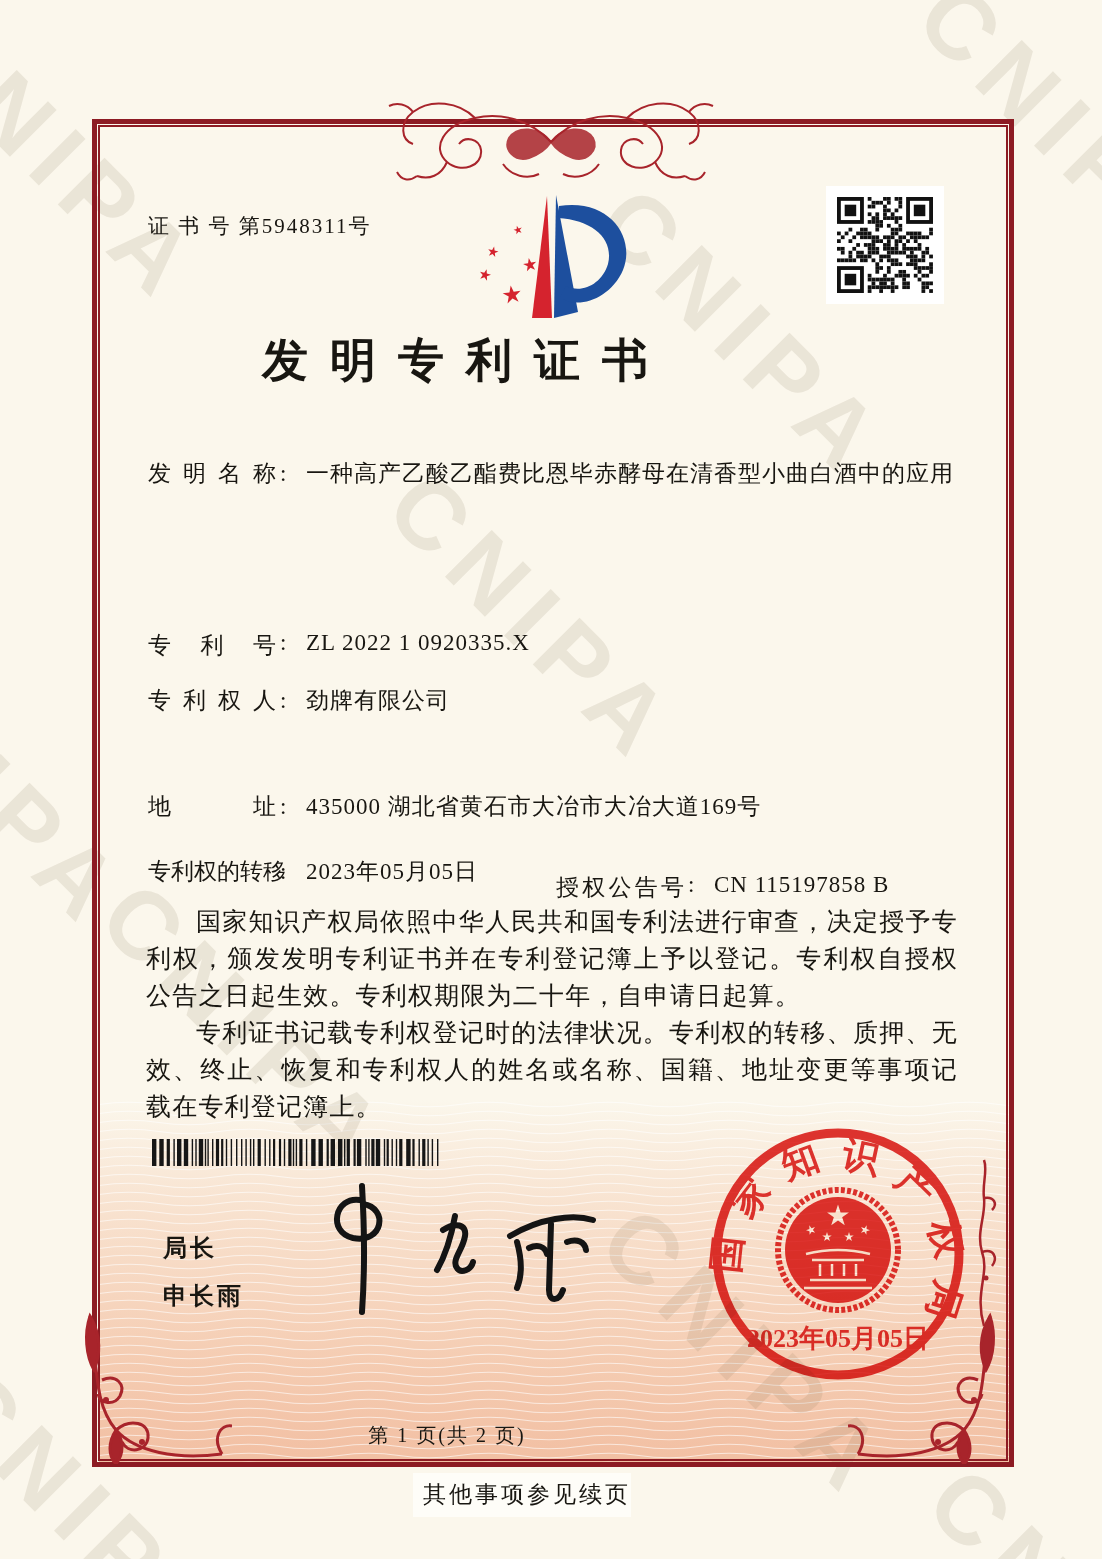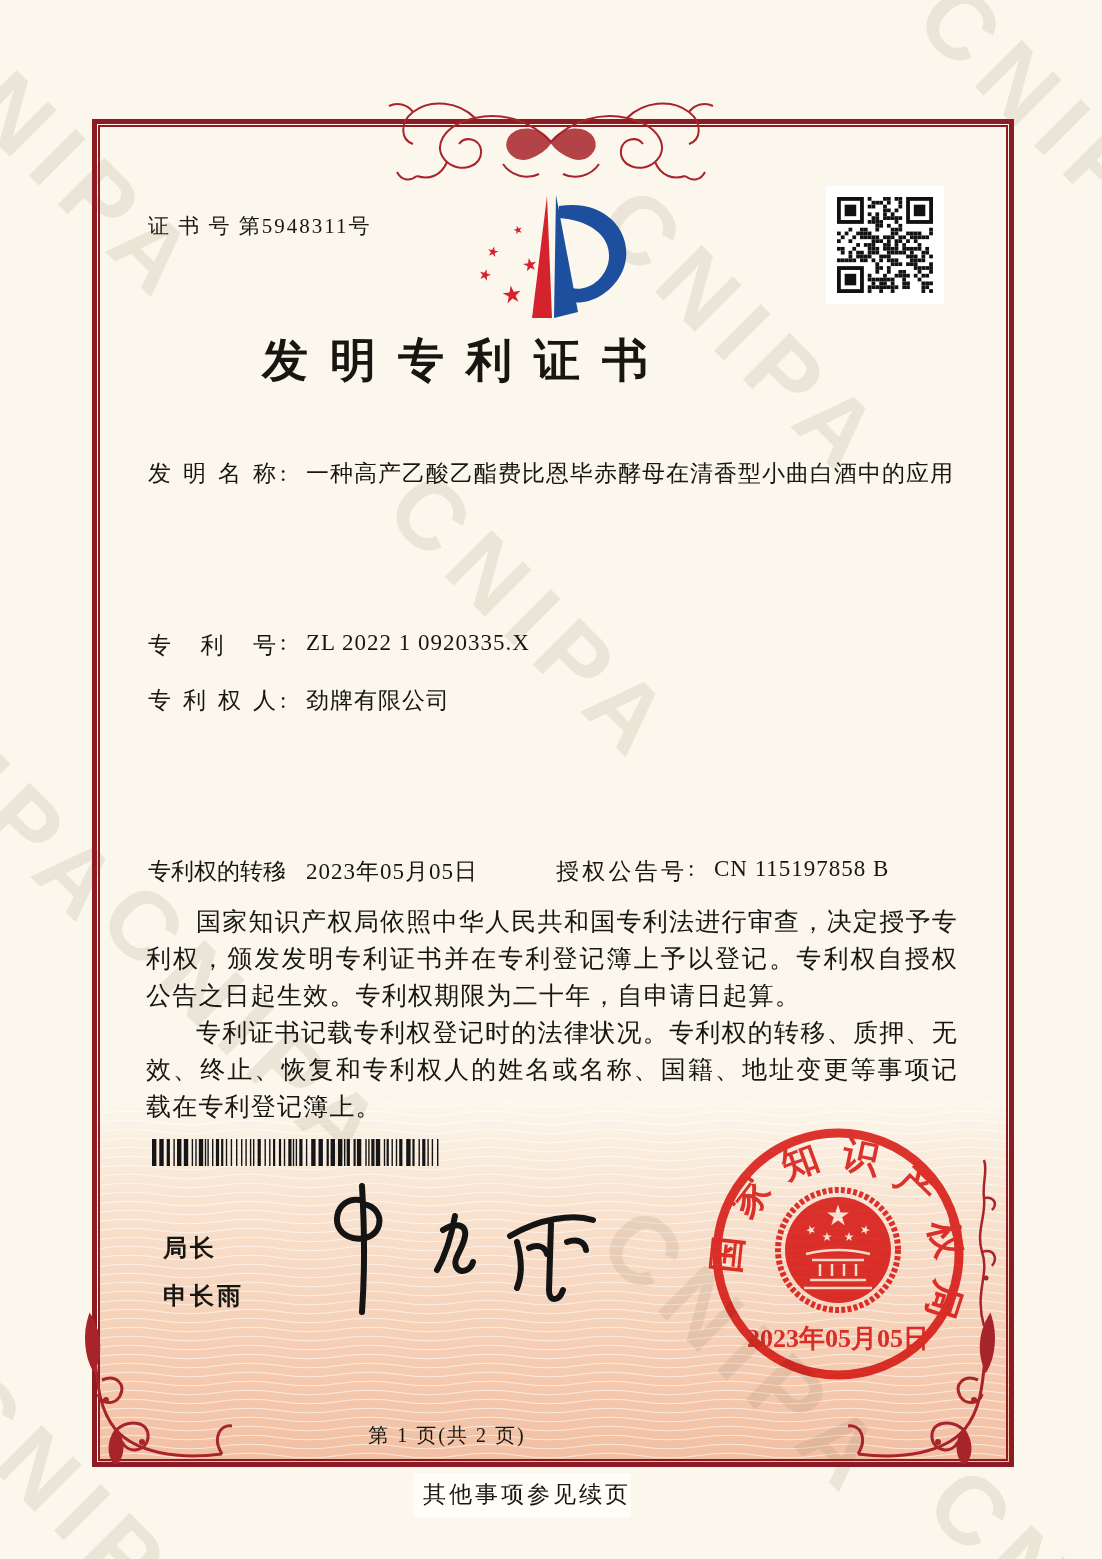--- a/index.html
+++ b/index.html
@@ -31,21 +31,21 @@
   #logo{position:absolute;left:460px;top:190px;z-index:5}
   #qr{position:absolute;left:826px;top:186px;width:118px;height:118px;background:#fff;z-index:5}
   #qr svg{position:absolute;left:11px;top:11px}
   #title{position:absolute;left:0;top:330px;width:910px;text-align:center;font-size:46px;
          font-weight:700;letter-spacing:22px;text-indent:22px;z-index:5}
   .row{position:absolute;left:148px;width:880px;font-size:23px;z-index:5;white-space:nowrap}
   #r1{top:458px}#r2{top:529px}#r3{top:630px}#r4{top:661px}#r5{top:685px}#r6{top:791px}#r7{top:856px}
   .lab{display:inline-block;width:128px;text-align:justify;text-align-last:justify;vertical-align:top}
   .colon{display:inline-block;width:26px;text-align:left;padding-left:4px}
   .val{letter-spacing:1px}
-  .pair2{position:absolute;left:408px;top:0;white-space:nowrap}
+  .pair2{position:absolute;left:408px;top:16px;white-space:nowrap}
   .para{position:absolute;left:146px;width:812px;font-size:25px;line-height:37px;
         text-align:justify;text-indent:2em;letter-spacing:1.2px;z-index:5}
   #p1{top:903px}#p2{top:1014px}
   #barcode{position:absolute;left:150px;top:1139px;z-index:5}
   #sig-title{position:absolute;left:163px;top:1232px;font-family:"Liberation Sans",sans-serif;
              font-weight:700;font-size:24px;letter-spacing:3px;z-index:5}
   #sig-name{position:absolute;left:163px;top:1280px;font-family:"Liberation Sans",sans-serif;
             font-weight:700;font-size:24px;letter-spacing:3px;z-index:5}
   #signature{position:absolute;left:305px;top:1178px;z-index:5}
   #seal{position:absolute;left:703px;top:1119px;z-index:6;mix-blend-mode:multiply;opacity:.95}
@@ -391,20 +391,23 @@
 
   <div class="row" id="r1">
     <span class="lab">发明名称</span><span class="colon">:</span><span class="val">一种高产乙酸乙酯费比恩毕赤酵母在清香型小曲白酒中的应用</span>
   </div>
   <div class="row" id="r3">
     <span class="lab">专利号</span><span class="colon">:</span><span class="val">ZL 2022 1 0920335.X</span>
   </div>
   <div class="row" id="r5">
     <span class="lab">专利权人</span><span class="colon">:</span><span class="val">劲牌有限公司</span>
   </div>
+  <div class="row" id="r6">
+    <span class="lab">地址</span><span class="colon">:</span><span class="val">435000 湖北省黄石市大冶市大冶大道169号</span>
+  </div>
   <div class="row" id="r7">
     <span class="lab">专利权的转移</span><span class="colon">:</span><span class="val">2023年05月05日</span>
     <span class="pair2">
       <span class="lab">授权公告号</span><span class="colon">:</span><span class="val">CN 115197858 B</span>
     </span>
   </div>
 
   <div class="para" id="p1">国家知识产权局依照中华人民共和国专利法进行审查，决定授予专利权，颁发发明专利证书并在专利登记簿上予以登记。专利权自授权公告之日起生效。专利权期限为二十年，自申请日起算。</div>
   <div class="para" id="p2">专利证书记载专利权登记时的法律状况。专利权的转移、质押、无效、终止、恢复和专利权人的姓名或名称、国籍、地址变更等事项记载在专利登记簿上。</div>
 

